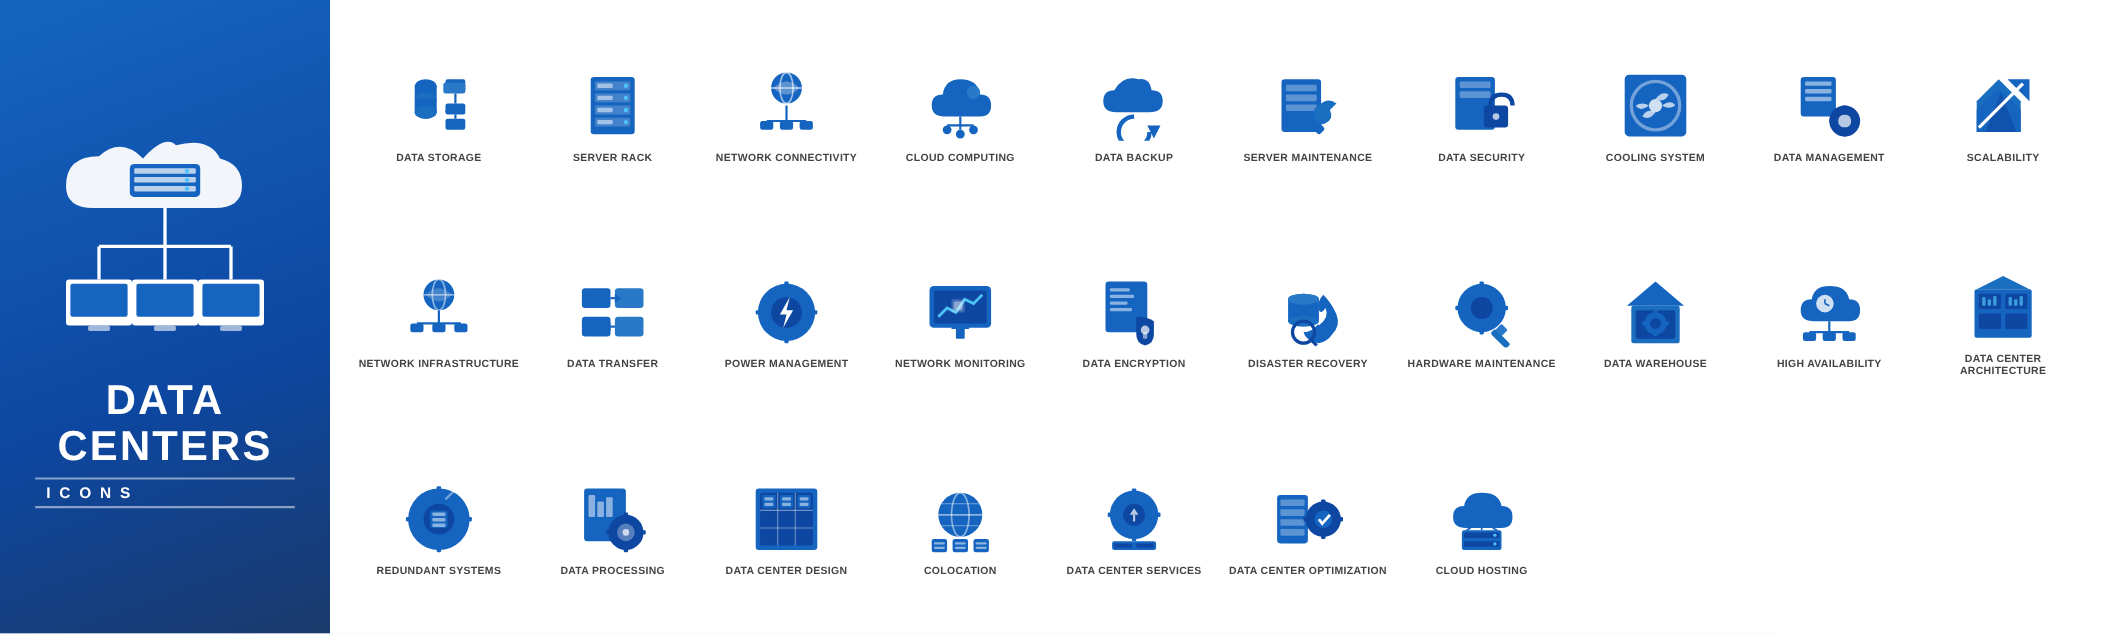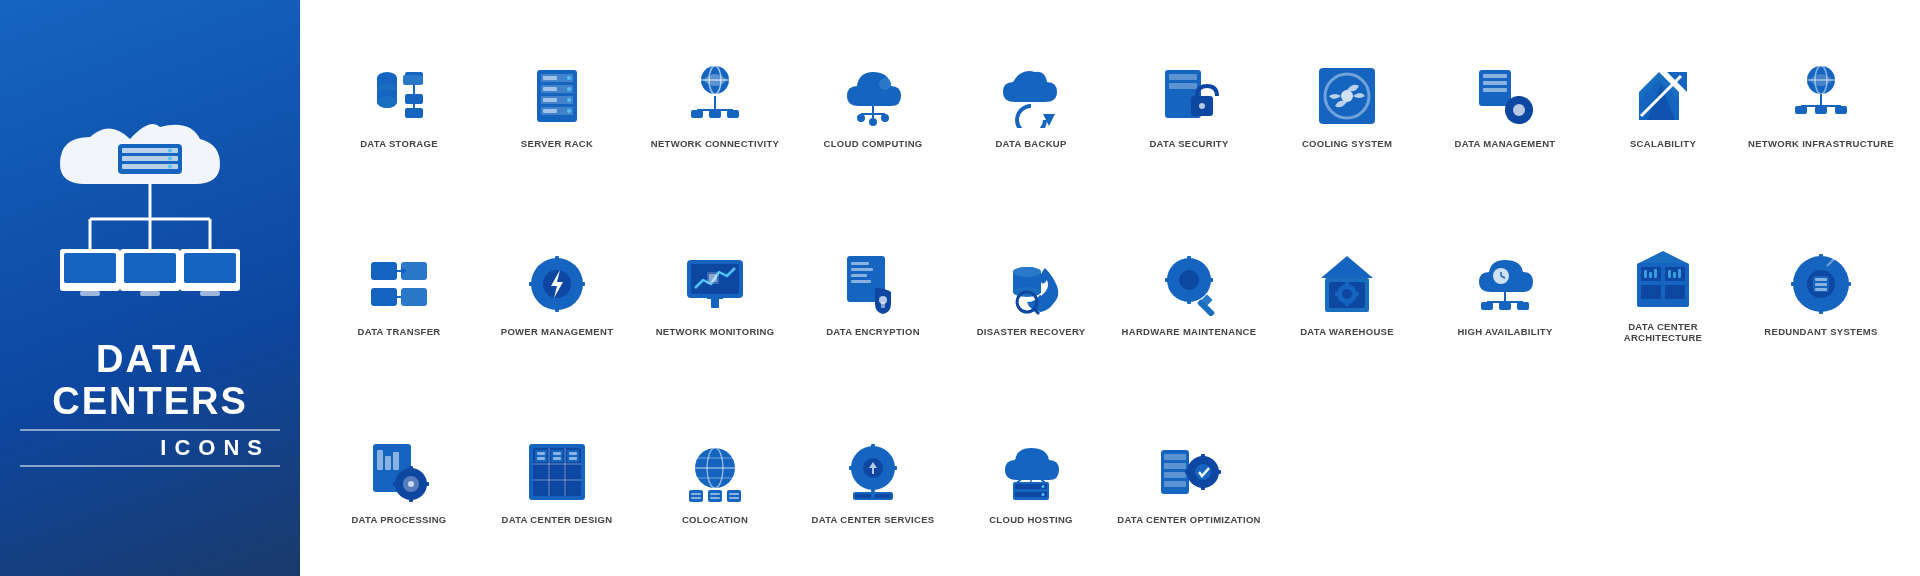--- a/index.html
+++ b/index.html
@@ -14,21 +14,21 @@
 
     
     .left-panel {
       width: 300px;
       min-width: 300px;
       background: linear-gradient(160deg, #1565c0 0%, #0d47a1 60%, #1a3a6b 100%);
       display: flex;
       flex-direction: column;
       align-items: center;
       justify-content: center;
-      padding: 20px;
+      padding: 32px;
       position: relative;
     }
 
     .left-panel-graphic {
       width: 220px;
       height: 220px;
       margin-bottom: 10px;
     }
 
     .left-panel-title {
@@ -36,23 +36,23 @@
       font-size: 38px;
       font-weight: 900;
       text-align: center;
       letter-spacing: 2px;
       line-height: 1.1;
       text-transform: uppercase;
     }
 
     .left-panel-subtitle {
       color: #fff;
-      font-size: 22px;
+      font-size: 14px;
       font-weight: 700;
-      text-align: right;
+      text-align: left;
       letter-spacing: 8px;
       text-transform: uppercase;
       margin-top: 6px;
       border-top: 2px solid rgba(255,255,255,0.5);
       border-bottom: 2px solid rgba(255,255,255,0.5);
       padding: 4px 10px;
       width: 100%;
     }
 
     
@@ -226,20 +226,34 @@
     <div class="icon-img">
       <svg viewBox="0 0 64 64">
       <path d="M36 8 Q22 4 14 18 Q4 18 4 28 Q4 38 16 38 L46 38 Q58 38 58 28 Q58 18 48 18 Q46 6 36 8Z" fill="#1565c0"></path>
       <path d="M32 42 A14 14 0 1 0 46 56" fill="none" stroke="#1565c0" stroke-width="4"></path>
       <polygon points="44,50 50,62 56,50" fill="#1565c0"></polygon>
       </svg>
     </div>
     <div class="icon-label">DATA BACKUP</div>
   </div>
 
+  <div class="icon-cell">
+    <div class="icon-img">
+      <svg viewBox="0 0 64 64">
+      <rect x="8" y="8" width="36" height="48" rx="3" fill="#1565c0"></rect>
+      <rect x="12" y="13" width="28" height="6" rx="1" fill="white" opacity="0.3"></rect>
+      <rect x="12" y="22" width="28" height="6" rx="1" fill="white" opacity="0.3"></rect>
+      <rect x="12" y="31" width="28" height="6" rx="1" fill="white" opacity="0.3"></rect>
+
+      <path d="M42 32 Q50 24 58 30 L52 36 Q56 44 48 48 Q40 52 38 44 Q34 36 42 32Z" fill="#1a6ebf"></path>
+      <rect x="36" y="44" width="8" height="14" rx="2" transform="rotate(-45 40 51)" fill="#1565c0"></rect>
+      </svg>
+    </div>
+    <div class="icon-label">SERVER MAINTENANCE</div>
+  </div>
 
   <div class="icon-cell">
     <div class="icon-img">
       <svg viewBox="0 0 64 64">
       <rect x="8" y="6" width="36" height="48" rx="3" fill="#1565c0"></rect>
       <rect x="12" y="10" width="28" height="6" rx="1" fill="white" opacity="0.3"></rect>
       <rect x="12" y="19" width="28" height="6" rx="1" fill="white" opacity="0.3"></rect>
 
       <rect x="34" y="32" width="22" height="20" rx="3" fill="#0d47a1"></rect>
       <path d="M40 32 Q40 22 50 22 Q60 22 60 32" fill="none" stroke="#0d47a1" stroke-width="4"></path>
@@ -599,52 +613,52 @@
       <rect x="34" y="54" width="16" height="4" rx="1" fill="#0d47a1"></rect>
       </svg>
     </div>
     <div class="icon-label">DATA CENTER SERVICES</div>
   </div>
 
   <div class="icon-cell">
     <div class="icon-img">
       <svg viewBox="0 0 64 64">
 
-      <path d="M32 8 Q18 8 16 20 Q6 20 6 30 Q6 40 18 40 L50 40 Q60 40 60 30 Q60 20 50 20 Q48 8 32 8Z" fill="#1565c0"></path>
-
-      <rect x="14" y="42" width="36" height="18" rx="2" fill="#1565c0"></rect>
-      <rect x="16" y="44" width="32" height="5" rx="1" fill="#0d47a1"></rect>
-      <rect x="16" y="52" width="32" height="5" rx="1" fill="#0d47a1"></rect>
-      <circle cx="44" cy="46.5" r="1.5" fill="#4fc3f7"></circle>
-      <circle cx="44" cy="54.5" r="1.5" fill="#4fc3f7"></circle>
-
-      <line x1="22" y1="40" x2="18" y2="42" stroke="#1565c0" stroke-width="1.5"></line>
-      <line x1="32" y1="40" x2="32" y2="42" stroke="#1565c0" stroke-width="1.5"></line>
-      <line x1="42" y1="40" x2="46" y2="42" stroke="#1565c0" stroke-width="1.5"></line>
-      </svg>
-    </div>
-    <div class="icon-label">CLOUD HOSTING</div>
-  </div>
-
-  <div class="icon-cell">
-    <div class="icon-img">
-      <svg viewBox="0 0 64 64">
-
       <rect x="4" y="10" width="28" height="44" rx="3" fill="#1565c0"></rect>
       <rect x="7" y="14" width="22" height="6" rx="1" fill="white" opacity="0.3"></rect>
       <rect x="7" y="23" width="22" height="6" rx="1" fill="white" opacity="0.3"></rect>
       <rect x="7" y="32" width="22" height="6" rx="1" fill="white" opacity="0.3"></rect>
       <rect x="7" y="41" width="22" height="6" rx="1" fill="white" opacity="0.3"></rect>
 
       <circle cx="46" cy="32" r="16" fill="#0d47a1"></circle>
       <circle cx="46" cy="32" r="8" fill="#1565c0"></circle>
       <rect x="44" y="14" width="4" height="8" rx="1" fill="#0d47a1"></rect>
       <rect x="44" y="42" width="4" height="8" rx="1" fill="#0d47a1"></rect>
       <rect x="28" y="30" width="8" height="4" rx="1" fill="#0d47a1"></rect>
       <rect x="56" y="30" width="8" height="4" rx="1" fill="#0d47a1"></rect>
 
       <polyline points="42,32 45,36 52,28" fill="none" stroke="white" stroke-width="2.5"></polyline>
       </svg>
     </div>
     <div class="icon-label">DATA CENTER OPTIMIZATION</div>
   </div>
 
+  <div class="icon-cell">
+    <div class="icon-img">
+      <svg viewBox="0 0 64 64">
+
+      <path d="M32 8 Q18 8 16 20 Q6 20 6 30 Q6 40 18 40 L50 40 Q60 40 60 30 Q60 20 50 20 Q48 8 32 8Z" fill="#1565c0"></path>
+
+      <rect x="14" y="42" width="36" height="18" rx="2" fill="#1565c0"></rect>
+      <rect x="16" y="44" width="32" height="5" rx="1" fill="#0d47a1"></rect>
+      <rect x="16" y="52" width="32" height="5" rx="1" fill="#0d47a1"></rect>
+      <circle cx="44" cy="46.5" r="1.5" fill="#4fc3f7"></circle>
+      <circle cx="44" cy="54.5" r="1.5" fill="#4fc3f7"></circle>
+
+      <line x1="22" y1="40" x2="18" y2="42" stroke="#1565c0" stroke-width="1.5"></line>
+      <line x1="32" y1="40" x2="32" y2="42" stroke="#1565c0" stroke-width="1.5"></line>
+      <line x1="42" y1="40" x2="46" y2="42" stroke="#1565c0" stroke-width="1.5"></line>
+      </svg>
+    </div>
+    <div class="icon-label">CLOUD HOSTING</div>
+  </div>
+
 </div>
 
 </body></html>

